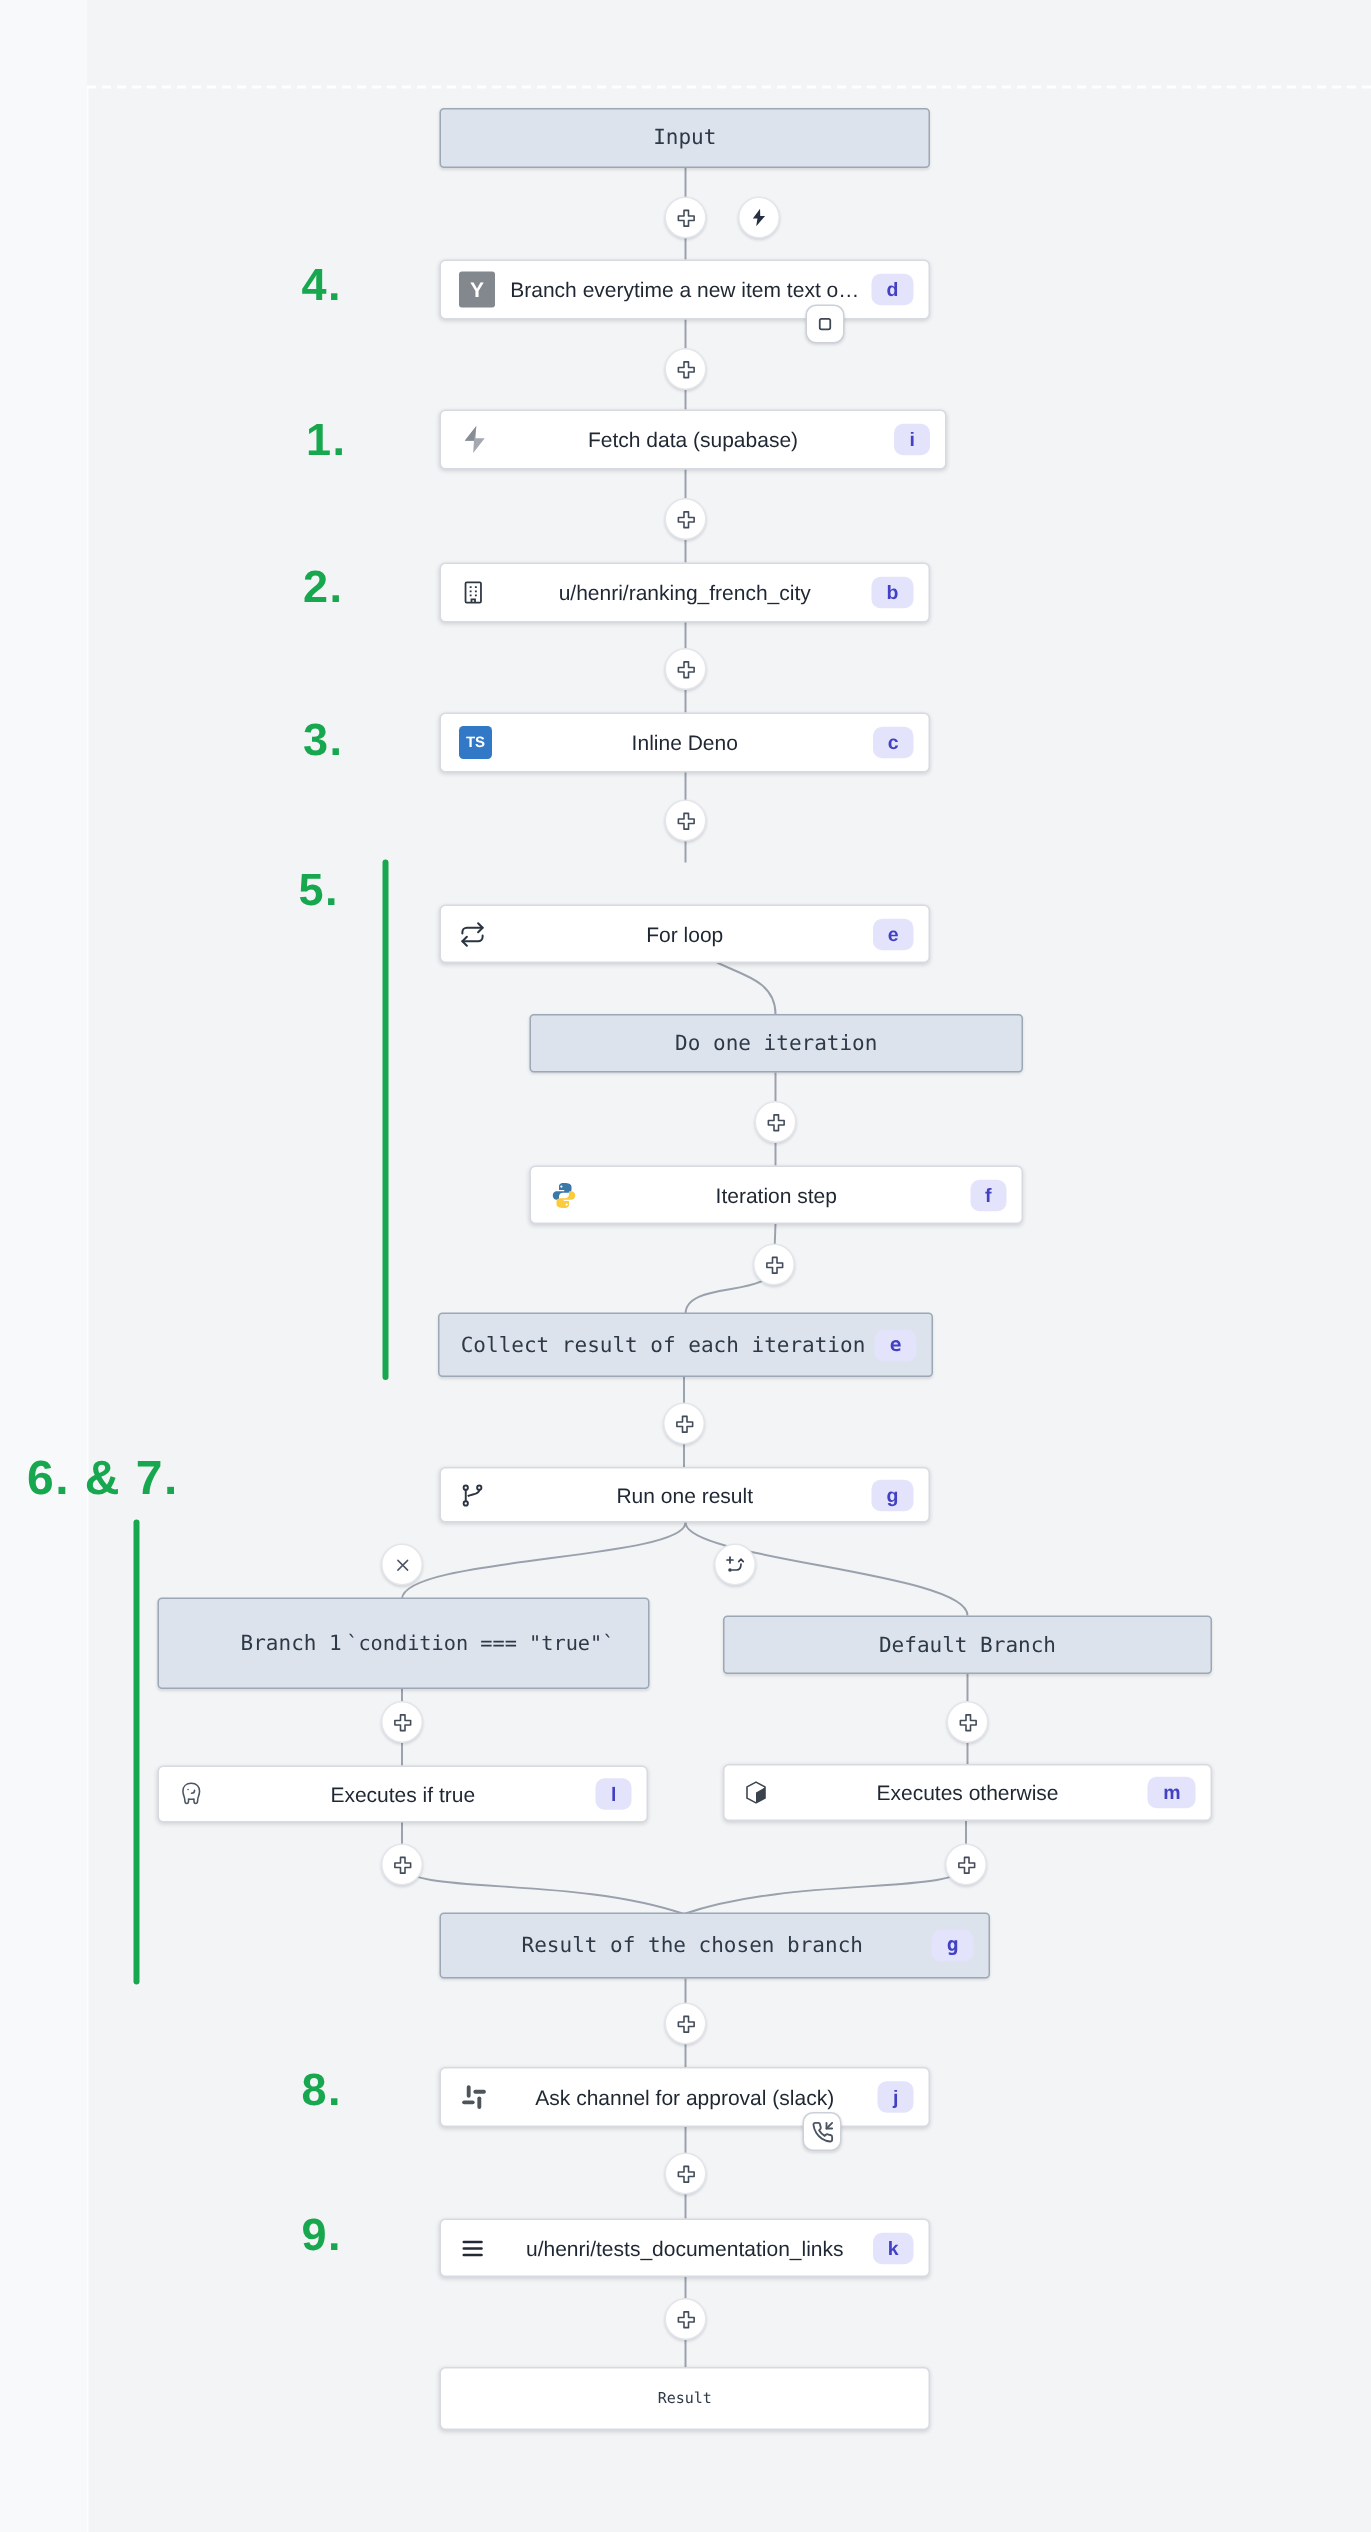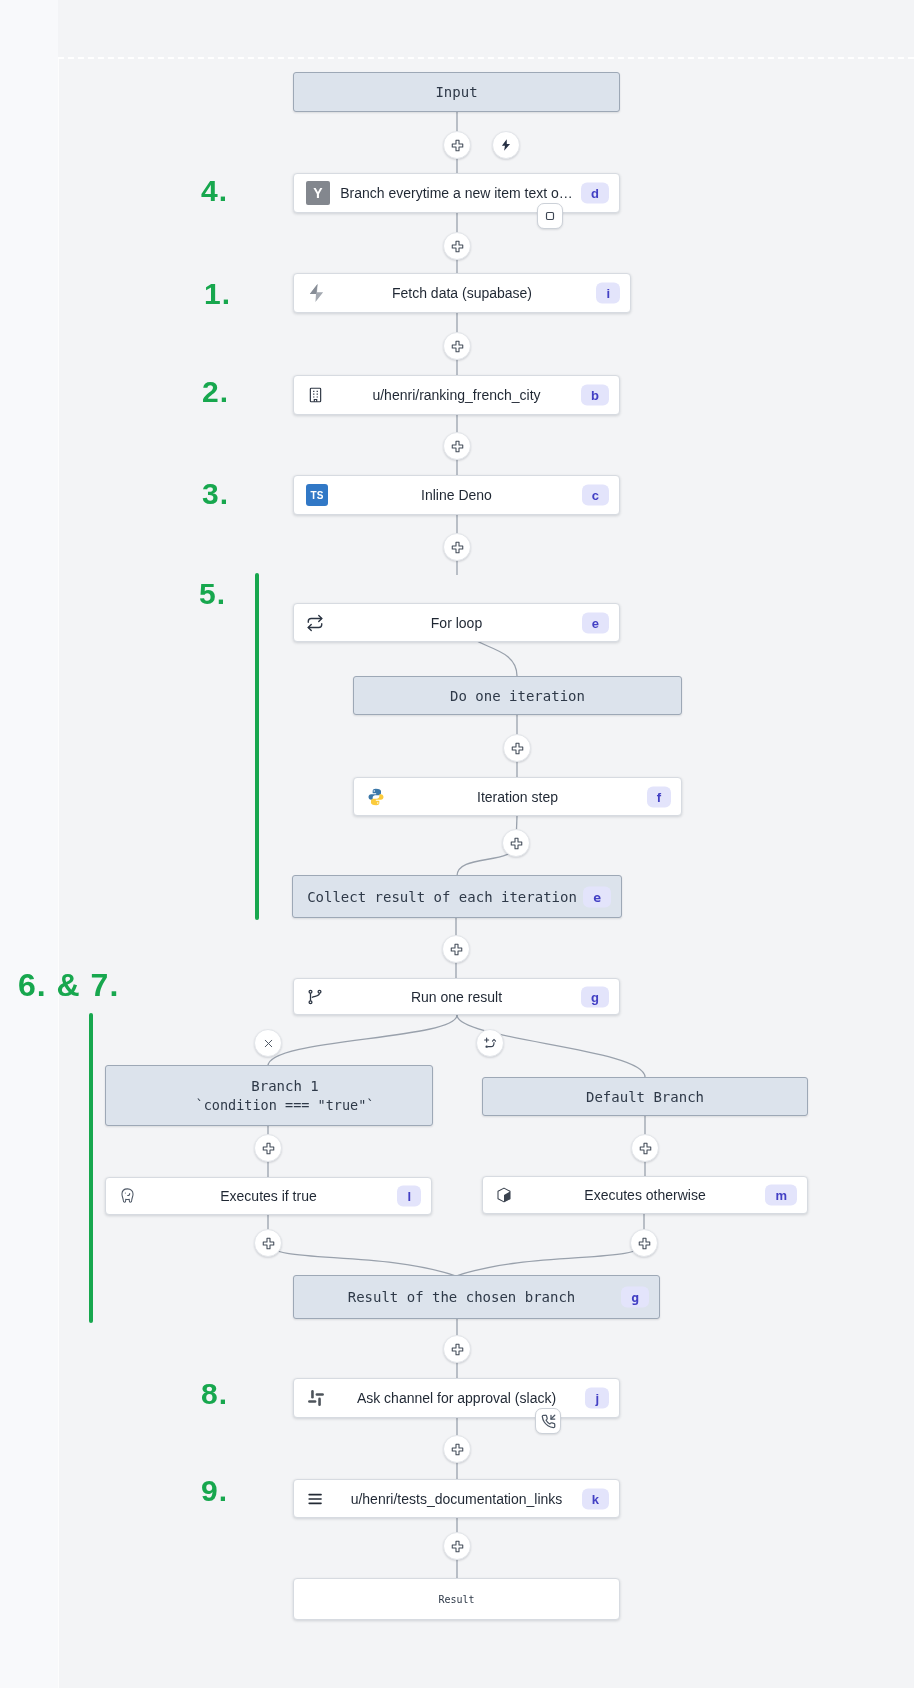--- a/index.html
+++ b/index.html
@@ -16,21 +16,21 @@
   .gline{position:absolute;width:3.5px;background:#17a74e;z-index:1;border-radius:2px;}
   .glabel{position:absolute;z-index:2;color:#17a74e;font-weight:bold;font-size:30px;
     line-height:1;letter-spacing:1px;font-family:"Liberation Sans",sans-serif;}
   .node{position:absolute;z-index:2;display:flex;align-items:center;justify-content:center;
     box-sizing:border-box;}
   .step{background:#ffffff;border:1px solid #d7dbe1;border-radius:4px;
     box-shadow:0 1px 3px rgba(15,23,42,.16);font-size:14px;color:#1f2733;}
   .header{background:#dce3ec;border:1px solid #9da8b6;border-radius:3px;
     box-shadow:0 1px 2px rgba(15,23,42,.12);
     font-family:"DejaVu Sans Mono","Liberation Mono",monospace;font-size:14px;color:#2e3948;}
-  .header.two-line{flex-direction:column;gap:3px;padding-left:32px;}
+  .header.two-line{flex-direction:row;gap:3px;padding-left:32px;}
   .header .cond{font-size:13.5px;}
   .nicon{position:absolute;left:12px;top:50%;transform:translateY(-50%);
     display:flex;align-items:center;justify-content:center;}
   .badge{position:absolute;right:10px;top:50%;transform:translateY(-50%);
     background:#e3e4fb;color:#4340c4;font-weight:bold;font-size:13px;
     padding:4px 10px;border-radius:6px;line-height:1;}
   .hn-square{width:24px;height:24px;background:#83878e;border-radius:2px;color:#fff;
     font-weight:bold;font-size:14px;display:flex;align-items:center;justify-content:center;}
   .ts-square{width:22px;height:22px;background:#3178c6;border-radius:3px;color:#fff;
     font-weight:bold;font-size:10px;display:flex;align-items:center;justify-content:center;}

